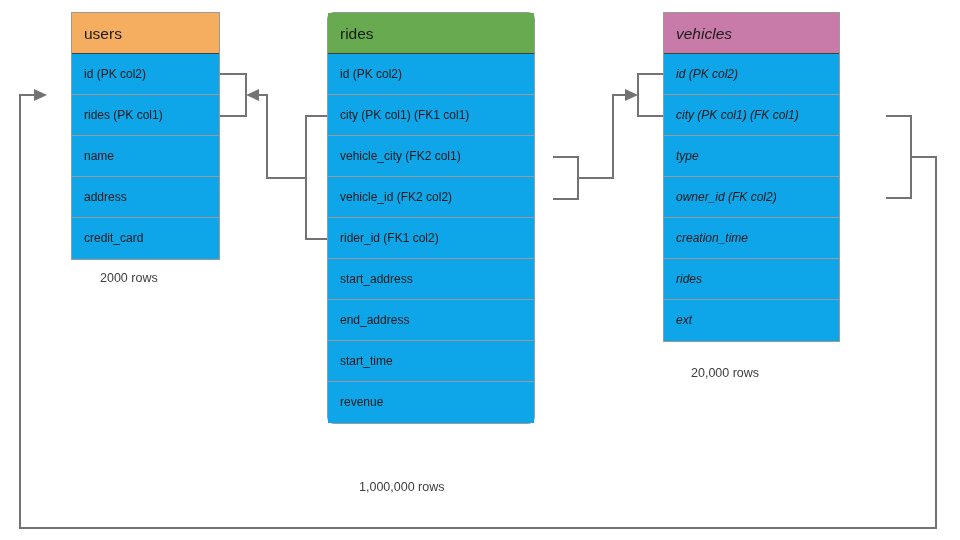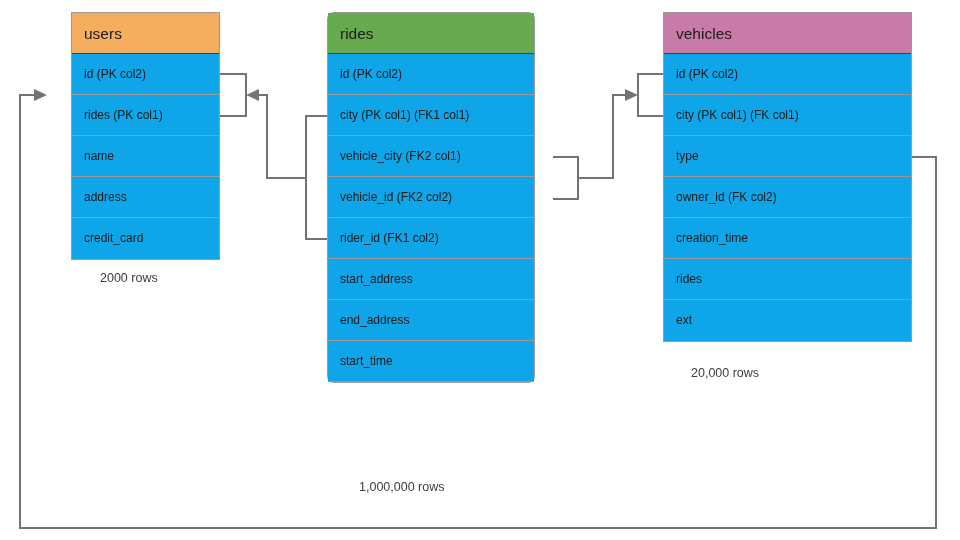--- a/index.html
+++ b/index.html
@@ -111,24 +111,25 @@
   <div class="table-box" style="left:327px; top:12px; width:208px;border-radius:7px;">
     <div class="table-header" style="background:#67AA4F;">rides</div>
     <div class="table-row">id (PK col2)</div>
     <div class="table-row">city (PK col1) (FK1 col1)</div>
     <div class="table-row">vehicle_city (FK2 col1)</div>
     <div class="table-row">vehicle_id (FK2 col2)</div>
     <div class="table-row">rider_id (FK1 col2)</div>
     <div class="table-row">start_address</div>
     <div class="table-row">end_address</div>
     <div class="table-row">start_time</div>
+    <div class="table-row last">revenue</div>
   </div>
   <div class="row-count" style="left:339px; top:480px;">1,000,000 rows</div>
 
-  <div class="table-box" style="left:663px; top:12px; width:249px;">
+  <div class="table-box" style="left:663px; top:12px; width:177px;font-style:italic;">
     <div class="table-header" style="background:#C87BA8;">vehicles</div>
     <div class="table-row">id (PK col2)</div>
     <div class="table-row">city (PK col1) (FK col1)</div>
     <div class="table-row">type</div>
     <div class="table-row">owner_id (FK col2)</div>
     <div class="table-row">creation_time</div>
     <div class="table-row">rides</div>
     <div class="table-row last">ext</div>
   </div>
   <div class="row-count" style="left:671px; top:366px;">20,000 rows</div>

